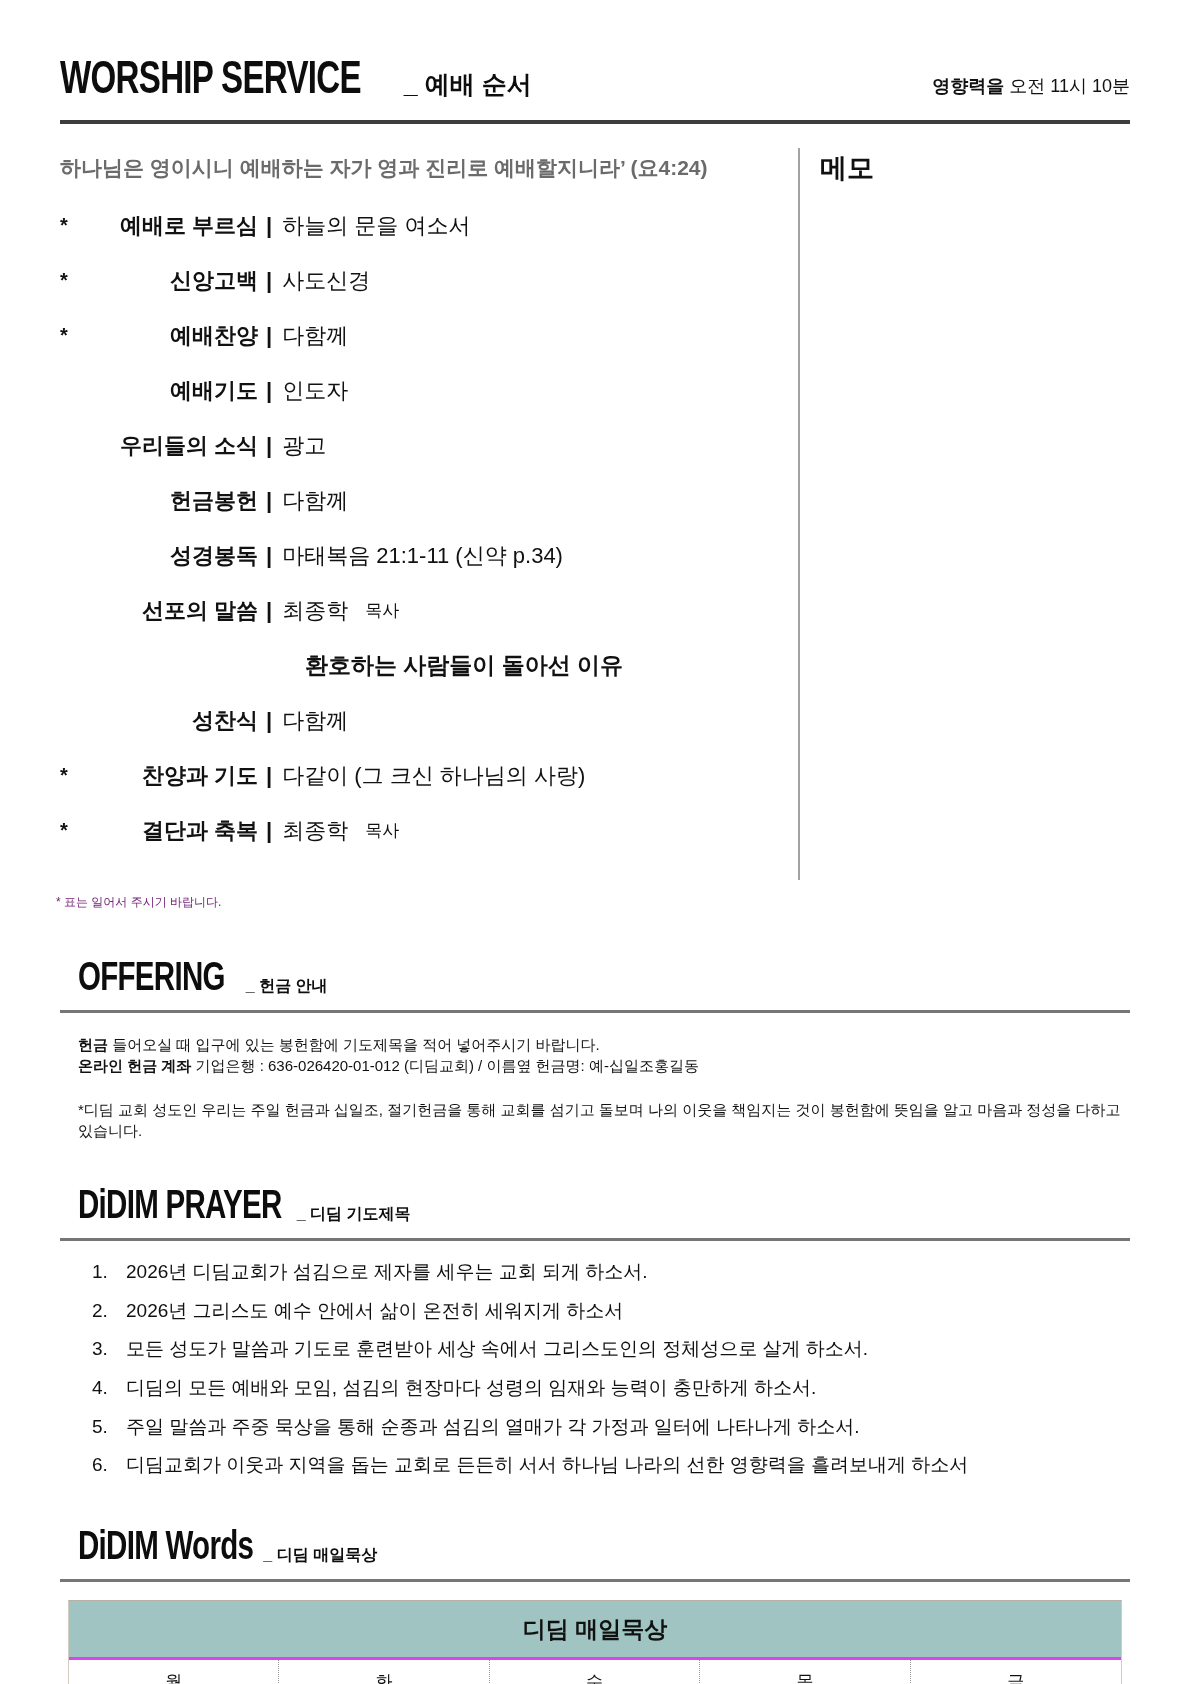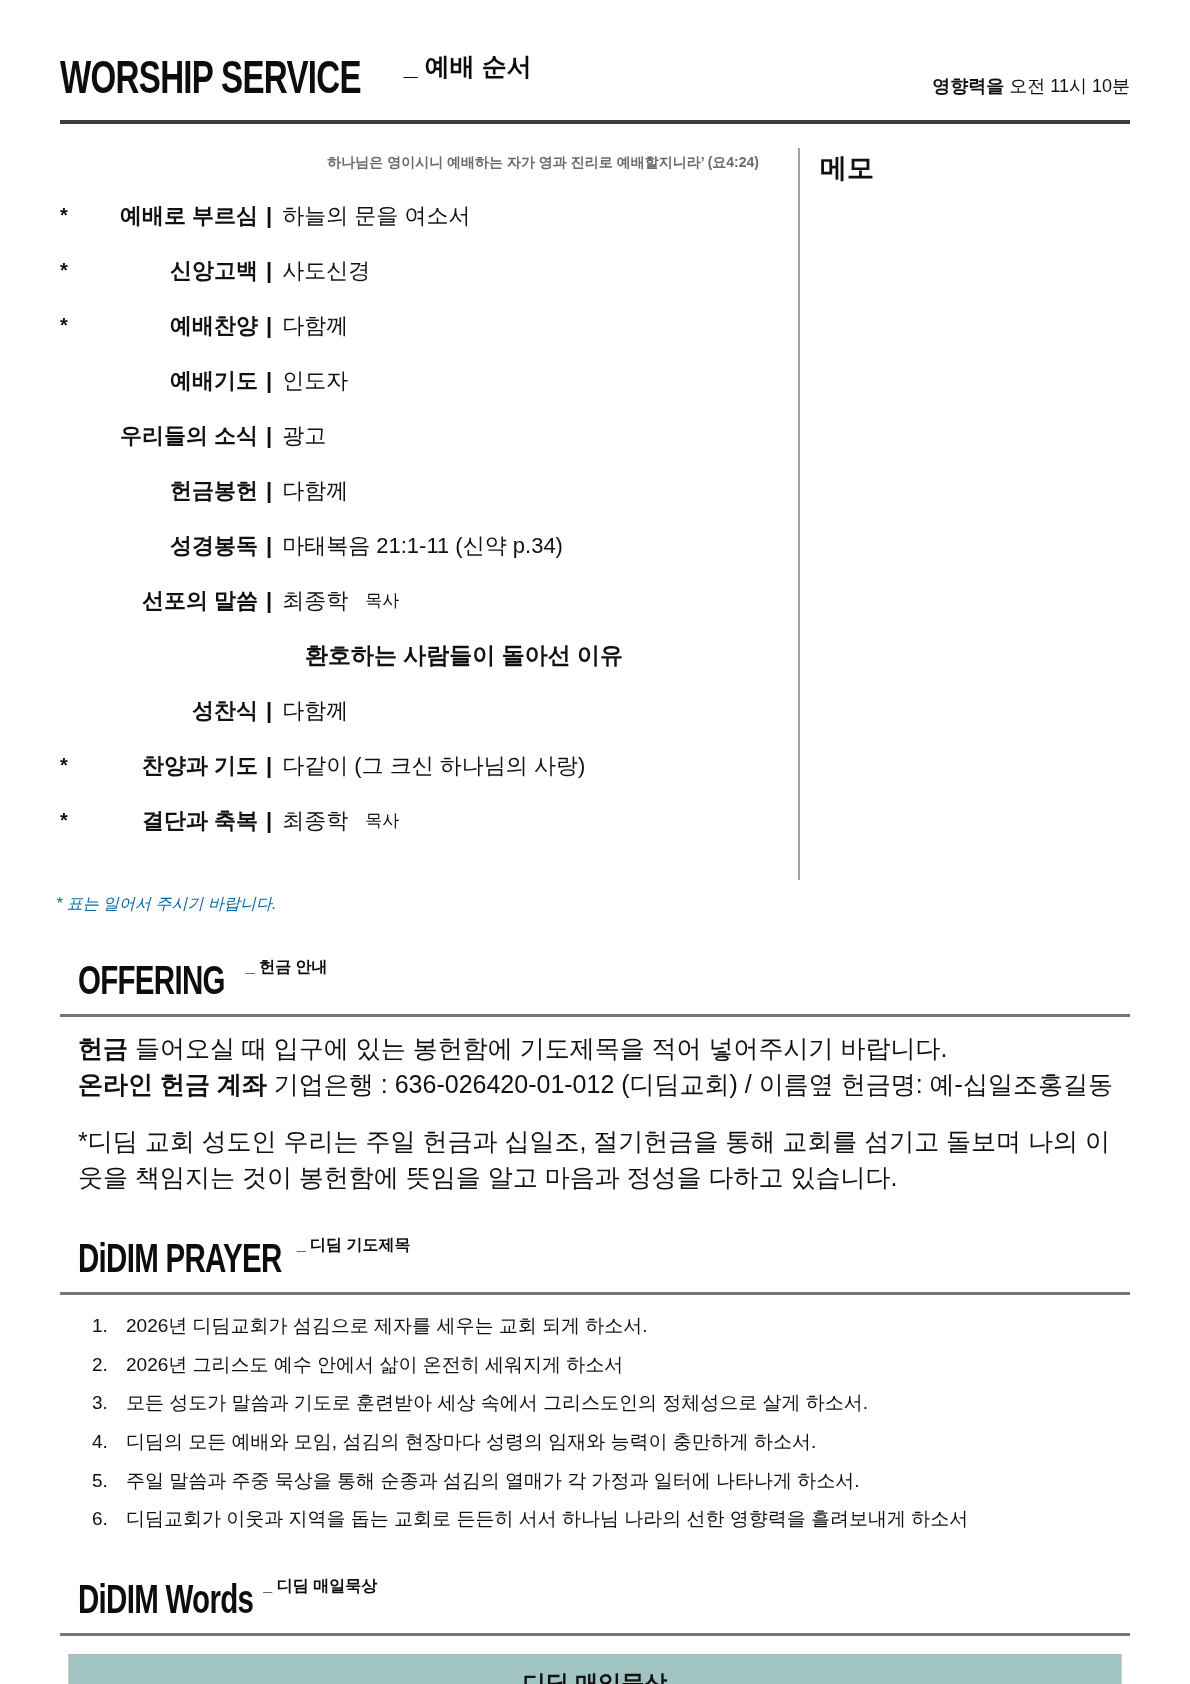--- a/index.html
+++ b/index.html
@@ -5,21 +5,21 @@
   * { margin:0; padding:0; box-sizing:border-box; }
   html,body { background:#ffffff; }
   body {
     width:1190px; height:1684px; position:relative;
     font-family:"Liberation Sans","DejaVu Sans",sans-serif;
     color:#111111;
   }
   .page { padding:0 60px; }
 
   
-  .sec-header { display:flex; align-items:flex-start; }
+  .sec-header { display:flex; align-items:flex-end; }
   .h-en {
     font-weight:bold; letter-spacing:-1px; white-space:nowrap;
     transform:scaleX(0.72); transform-origin:left bottom; display:inline-block;
     color:#0d0d0d;
   }
   .h-main .h-en { font-size:46px; margin-right:-96px; }
   .h-sub { font-weight:bold; color:#0d0d0d; white-space:nowrap; }
   .h-main .h-sub { font-size:25px; padding-bottom:3px; margin-left:22px; }
   .h-small .h-en { font-size:41px; }
   .h-small .h-sub { font-size:16px; padding-bottom:3px; margin-left:16px; }
@@ -31,39 +31,39 @@
   .top-header { padding-top:50px; display:flex; justify-content:space-between; align-items:flex-end; }
   .svc-time { font-size:18px; padding-bottom:6px; white-space:nowrap; }
   .svc-time .b { font-weight:bold; }
 
   .main-area { display:flex; margin-top:24px; min-height:732px; }
   .left-col { flex:1; }
   .memo-col { width:332px; border-left:2px solid #a3a3a3; padding-left:20px; }
   .memo-title { font-size:27px; font-weight:bold; margin-top:2px; }
 
   .verse {
-    text-align:right; padding-right:39px; color:#6b6b6b;
-    font-weight:bold; font-size:14px; margin-top:6px;
+    padding-right:62px; color:#6b6b6b;
+    font-weight:bold; font-size:21px; margin-top:6px;
   }
 
   .order { margin-top:16px; }
   .order-row { height:55px; display:flex; align-items:center; font-size:22px; }
   .star { width:50px; font-weight:bold; font-size:20px; padding-left:0px; }
   .olabel { width:148px; text-align:right; font-weight:bold; white-space:nowrap; }
   .pipe { font-weight:bold; padding:0 10px 0 8px; }
   .ovalue { white-space:nowrap; }
   .osuffix { font-size:17px; margin-left:17px; }
   .sermon-row { height:55px; display:flex; align-items:center; justify-content:center; padding-left:70px;text-align:center; }
   .sermon-title { font-weight:bold; font-size:23px; white-space:nowrap; }
 
-  .footnote { font-size:16px; margin-top:14px; margin-left:-4px; color:#0369a1;font-style:italic; }
+  .footnote { font-size:12px; margin-top:14px; margin-left:-4px; color:#701a75; }
 
   
   .offering-header { margin-top:42px; padding-left:18px; }
-  .body-text { font-size:25px; line-height:1.42; margin-top:14px; padding-left:18px; }
+  .body-text { font-size:15px; line-height:1.42; margin-top:21px; padding-left:18px; }
   .body-text .b { font-weight:bold; }
   .offer-note { margin-top:22px; }
 
   
   .prayer-header { margin-top:40px; padding-left:18px; }
   .prayer-list { margin-top:18px; padding-left:32px; }
   .prayer-item { display:flex; font-size:19px; margin-bottom:13px; line-height:1.35; }
   .pnum { width:34px; flex:0 0 34px; }
 
   

